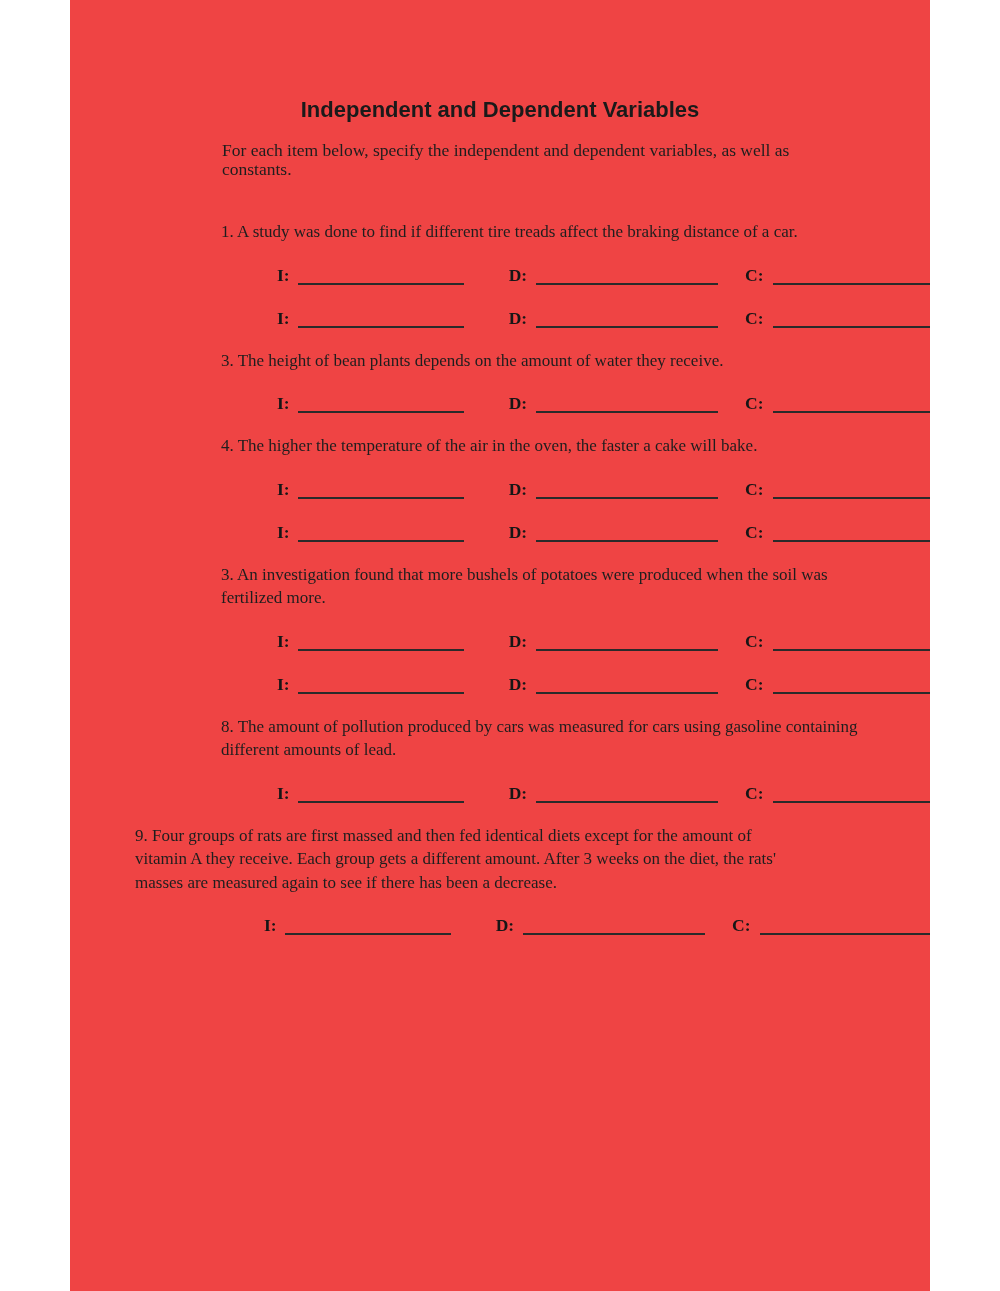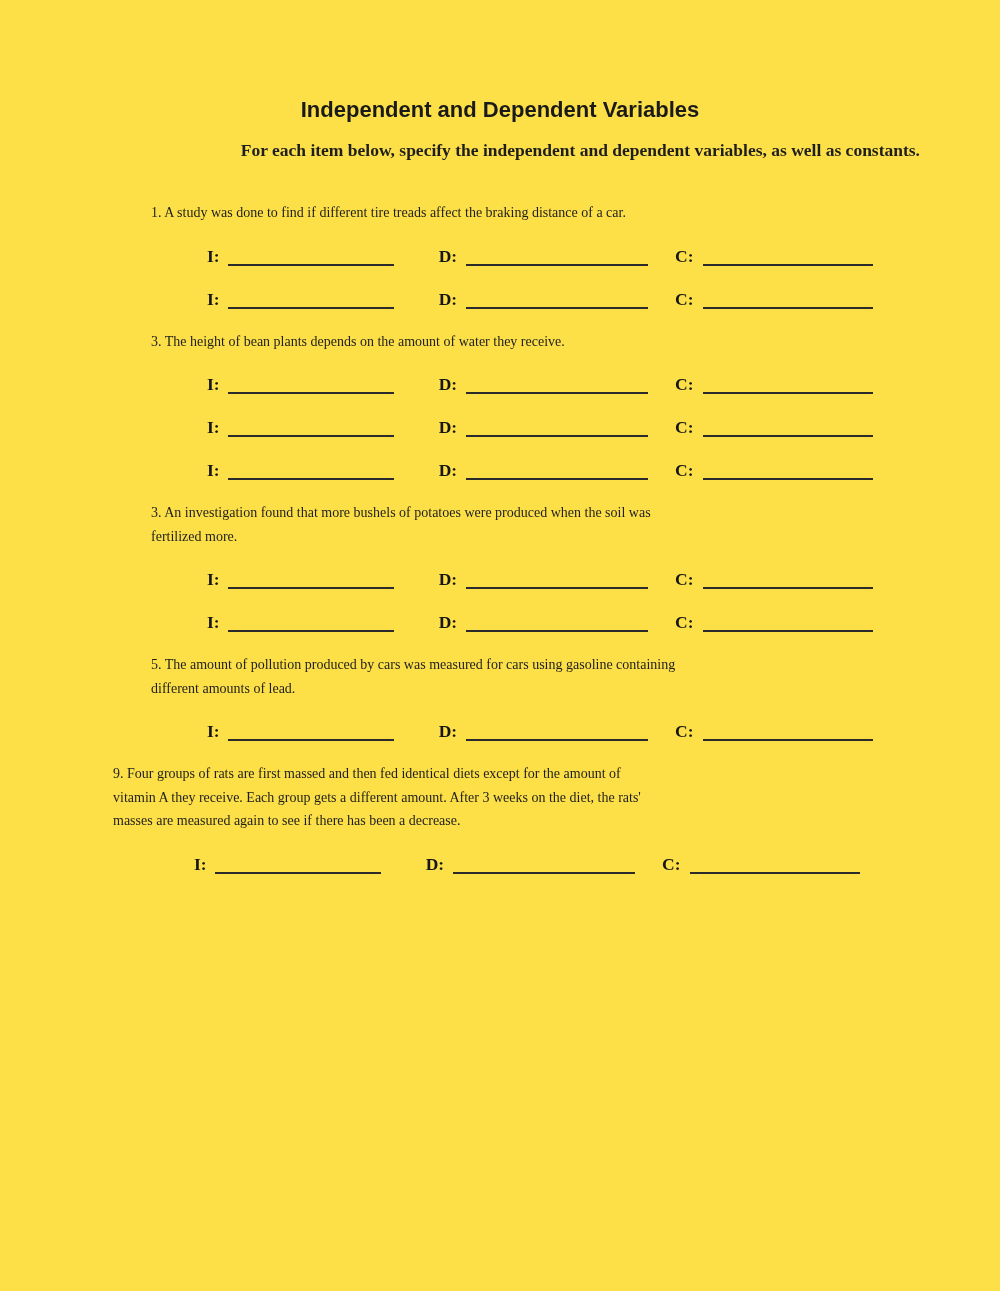--- a/index.html
+++ b/index.html
@@ -1,46 +1,45 @@
 <!DOCTYPE html>
 <html><head>
 <meta charset="utf-8">
 <style>
   html, body { margin: 0; padding: 0; background: #ffffff; }
   .page {
     position: relative;
-    width: 1000px;
+    width: 860px;
     height: 1291px;
     margin: 0 auto;
-    background: #fde047;
+    background: #ef4444;
     color: #1e1e1e;
     font-family: "Liberation Serif", serif;
     overflow: hidden;
   }
   .title {
     margin: 0;
     padding-top: 96px;
     text-align: center;
     font-family: "Liberation Sans", sans-serif;
     font-weight: bold;
     font-size: 22px;
     line-height: 28px;
     color: #1a1a1a;
   }
   .instruction {
     margin: 17px 80px 0 152px;
-    font-weight: bold;
+    font-weight: normal;
     font-size: 17.5px;
     line-height: 19px;
-    text-align: right;
   }
   .items { margin-top: 41px; }
   .item-text {
     margin: 0 60px 0 151px;
-    font-size: 14px;
+    font-size: 17px;
     line-height: 23.5px;
     white-space: pre-line;
   }
   .idc-row {
     display: flex;
     align-items: flex-end;
     height: 22px;
     margin: 19px 0 21px 207px;
   }
   .group { display: flex; align-items: flex-end; }
@@ -53,21 +52,21 @@
   .blank {
     display: inline-block;
     height: 22px;
     border-bottom: 2px solid #2a2a2a;
   }
   .blank-i { width: 166px; margin-left: 8px; }
   .group-d { margin-left: 45px; }
   .blank-d { width: 182px; margin-left: 9px; }
   .group-c { margin-left: 27px; }
   .blank-c { width: 170px; margin-left: 9px; }
-  .item.last .item-text { margin-left: 113px; }
+  .item.last .item-text { margin-left: 65px; }
   .item.last .idc-row { margin-left: 194px; }
 </style>
 </head>
 <body>
 
 <div class="page">
   <h1 class="title">Independent and Dependent Variables</h1>
   <p class="instruction">For each item below, specify the independent and dependent variables, as well as constants.</p>
   <div class="items">
   <div class="item">
@@ -117,20 +116,21 @@
         <span class="blank blank-d"></span>
       </span>
       <span class="group group-c">
         <span class="lbl">C:</span>
         <span class="blank blank-c"></span>
       </span>
     </div>
   </div>
 
   <div class="item">
+    <p class="item-text">4. The higher the temperature of the air in the oven, the faster a cake will bake.</p>
     <div class="idc-row">
       <span class="group group-i">
         <span class="lbl">I:</span>
         <span class="blank blank-i"></span>
       </span>
       <span class="group group-d">
         <span class="lbl">D:</span>
         <span class="blank blank-d"></span>
       </span>
       <span class="group group-c">
@@ -187,21 +187,21 @@
         <span class="blank blank-d"></span>
       </span>
       <span class="group group-c">
         <span class="lbl">C:</span>
         <span class="blank blank-c"></span>
       </span>
     </div>
   </div>
 
   <div class="item">
-    <p class="item-text">5. The amount of pollution produced by cars was measured for cars using gasoline containing
+    <p class="item-text">8. The amount of pollution produced by cars was measured for cars using gasoline containing
 different amounts of lead.</p>
     <div class="idc-row">
       <span class="group group-i">
         <span class="lbl">I:</span>
         <span class="blank blank-i"></span>
       </span>
       <span class="group group-d">
         <span class="lbl">D:</span>
         <span class="blank blank-d"></span>
       </span>

